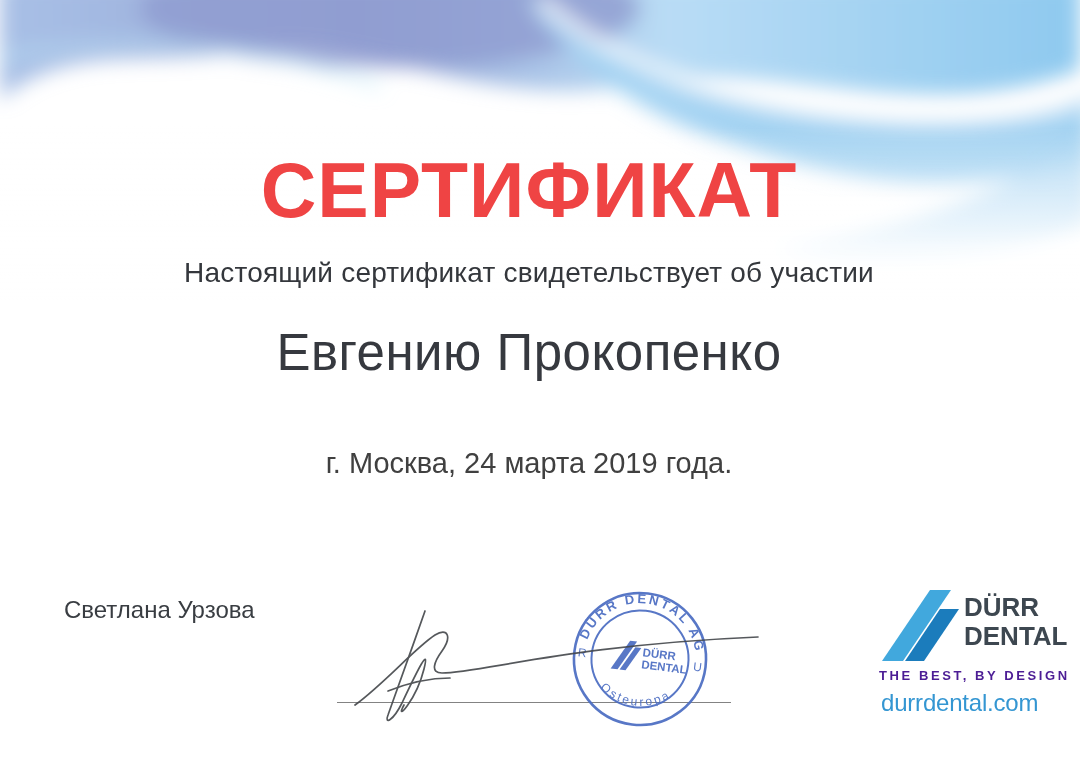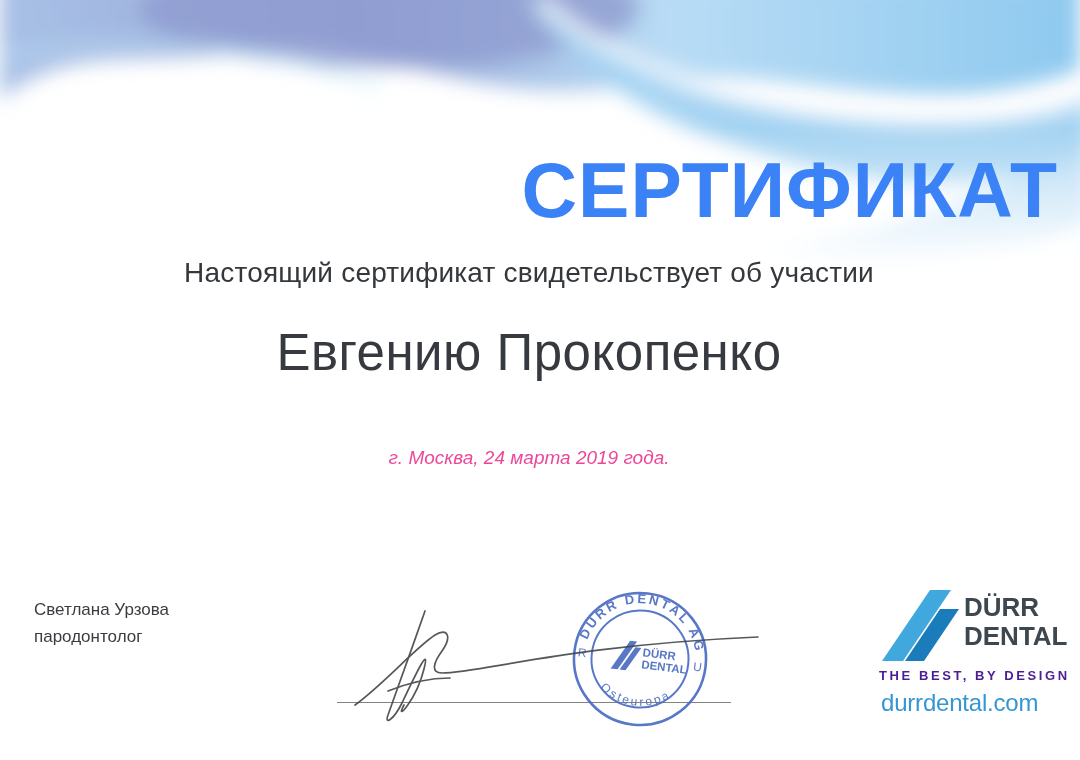--- a/index.html
+++ b/index.html
@@ -16,41 +16,41 @@
   }
   .waves {
     position: absolute; top: 0; left: 0;
     width: 1080px; height: 300px;
     z-index: 0;
   }
   .line { position: absolute; left: 0; right: 22px; text-align: center; z-index: 2; }
   .title {
     top: 150px;
     font-size: 77px; font-weight: 700; letter-spacing: 1px;
-    color: #3b82f6; line-height: 1.05; text-align: right;
+    color: #ef4444; line-height: 1.05;
   }
   .subtitle {
     top: 257px;
     font-size: 28px; color: #34373c; letter-spacing: 0.2px;
   }
   .recipient {
     top: 323px;
     font-size: 51px; font-weight: 400; color: #36393f; letter-spacing: 0.5px;
   }
   .event {
     top: 414px;
     font-size: 28px; font-weight: 700; color: #2b2e33;
   }
   .placedate {
     top: 447px;
-    font-size: 19px; color: #ec4899; font-style: italic;
+    font-size: 29px; color: #404040;
   }
   .signatory {
-    position: absolute; left: 34px; top: 597px; z-index: 2;
-    font-size: 17px; line-height: 26.5px; color: #393d42;
+    position: absolute; left: 64px; top: 597px; z-index: 2;
+    font-size: 24px; line-height: 26.5px; color: #393d42;
   }
   .sig-line {
     position: absolute; left: 337px; top: 702px;
     width: 394px; height: 1.3px;
     background: #6d6d6d; opacity: 0.85; z-index: 1;
   }
   .stamp-svg { position: absolute; left: 562px; top: 586px; z-index: 2; opacity: 0.92; }
   .signature-svg { position: absolute; left: 330px; top: 593px; z-index: 3; }
   .brand { position: absolute; left: 878px; top: 583px; z-index: 2; }
   .brand-logo-svg { display: block; }
@@ -101,21 +101,20 @@
     <rect x="0" y="0" width="1080" height="300" fill="url(#gFade)"></rect>
   </svg>
 
   <div class="line title">СЕРТИФИКАТ</div>
   <div class="line subtitle">Настоящий сертификат свидетельствует об участии</div>
   <div class="line recipient">Евгению Прокопенко</div>
   <div class="line placedate">г. Москва, 24 марта 2019 года.</div>
 
   <div class="signatory">
     <div>Светлана Урзова</div>
-    <div>пародонтолог</div>
   </div>
 
   <div class="sig-line"></div>
 
   <svg class="stamp-svg" width="160" height="160" viewBox="0 0 160 160" aria-hidden="true">
     <defs>
       <path id="arcTop" d="M 22.8,82.7 A 56,56 0 1 1 133.2,82.7" fill="none"></path>
       <path id="arcBottom" d="M 24,81 A 57,57 0 0 0 132,81" fill="none"></path>
     </defs>
     <g transform="rotate(7 78 73)" fill="none" stroke="#4a6cc2">

